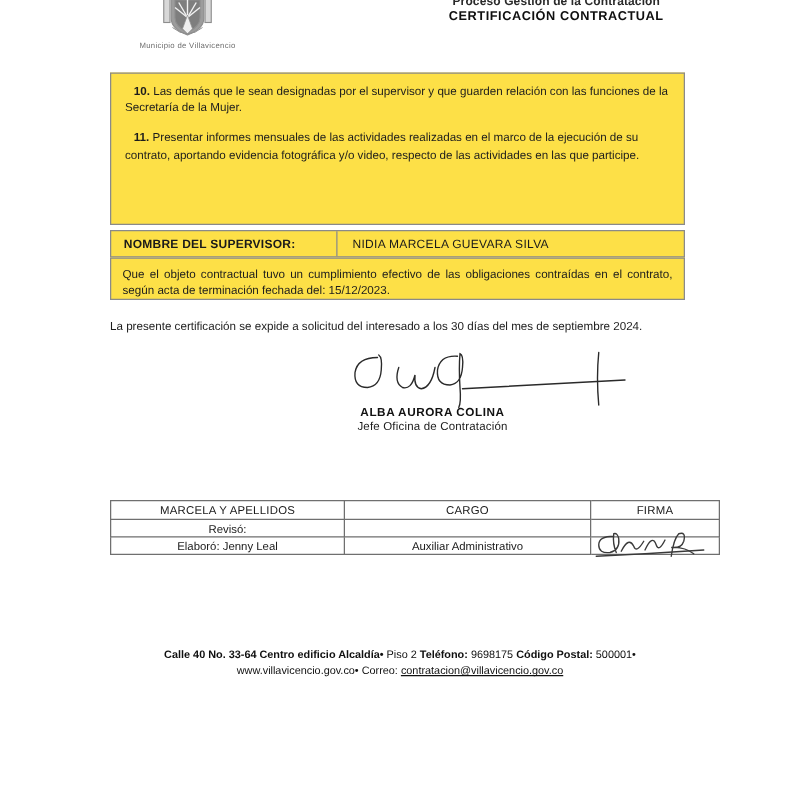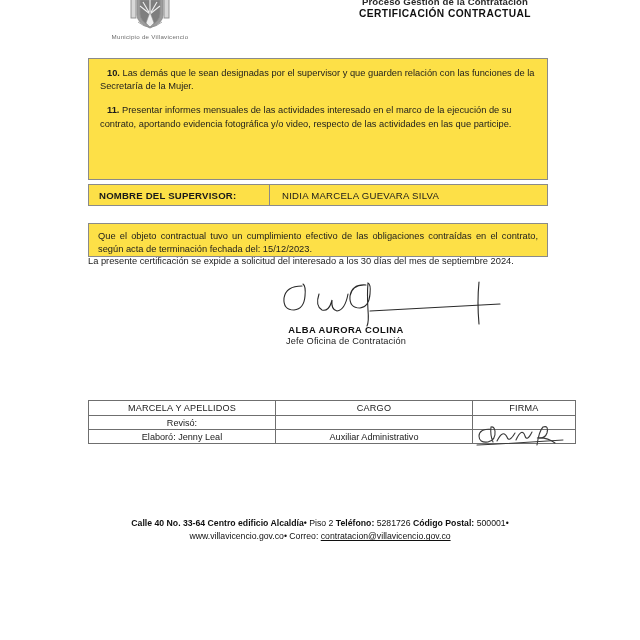--- a/index.html
+++ b/index.html
@@ -112,21 +112,21 @@
   }
   .sup-value {
     flex: 1;
     padding-left: 12px;
     font-size: 9.6px;
     letter-spacing: 0.25px;
     box-sizing: border-box;
   }
 
   #fulfillment-box {
-    left: 88px; top: 223px;
+    left: 88px; top: 206px;
     width: 460px; height: 34px;
     padding: 6px 9px 0 9px;
   }
   .justify-text {
     font-size: 9.3px;
     line-height: 1.45;
     text-align: justify;
     color: #1c1c1c;
     margin: 0;
   }
@@ -257,21 +257,21 @@
 
 </div>
 
 <div class="box" id="obligations-box">
   <p class="clause">
     <span class="lead"></span><span class="num">10.</span>
     <span>Las demás que le sean designadas por el supervisor y que guarden relación con las funciones de la Secretaría de la Mujer.</span>
   </p>
   <p class="clause">
     <span class="lead"></span><span class="num">11.</span>
-    <span>Presentar informes mensuales de las actividades interesado en el marco de la ejecución de su contrato, aportando evidencia fotográfica y/o video, respecto de las actividades en las que participe.</span>
+    <span>Presentar informes mensuales de las actividades realizadas en el marco de la ejecución de su contrato, aportando evidencia fotográfica y/o video, respecto de las actividades en las que participe.</span>
   </p>
 </div>
 
 <div class="box" id="supervisor-row">
   <div class="sup-label">NOMBRE DEL SUPERVISOR:</div>
   <div class="sup-divider"></div>
   <div class="sup-value">NIDIA MARCELA GUEVARA SILVA</div>
 </div>
 
 <div class="box" id="fulfillment-box">
@@ -320,15 +320,15 @@
             <path d="M62 22 Q64 8 68 4 Q74 2 72 10 Q70 16 62 15 Q72 14 80 20"></path>
             <path d="M2 22 Q45 20 88 17"></path>
           </g>
         </svg>
       </td>
     </tr>
   </tbody>
 </table>
 
 <div id="doc-footer">
-  <div><span class="b">Calle 40 No. 33-64 Centro edificio Alcaldía•</span><span> Piso 2 </span><span class="b">Teléfono:</span><span> 5281726 </span><span class="b">Código Postal:</span><span> 500001•</span></div>
+  <div><span class="b">Calle 40 No. 33-64 Centro edificio Alcaldía•</span><span> Piso 2 </span><span class="b">Teléfono:</span><span> 9698175 </span><span class="b">Código Postal:</span><span> 500001•</span></div>
   <div><span>www.villavicencio.gov.co•</span><span> Correo: </span><span class="email">contratacion@villavicencio.gov.co</span></div>
 </div>
 
 </body></html>

